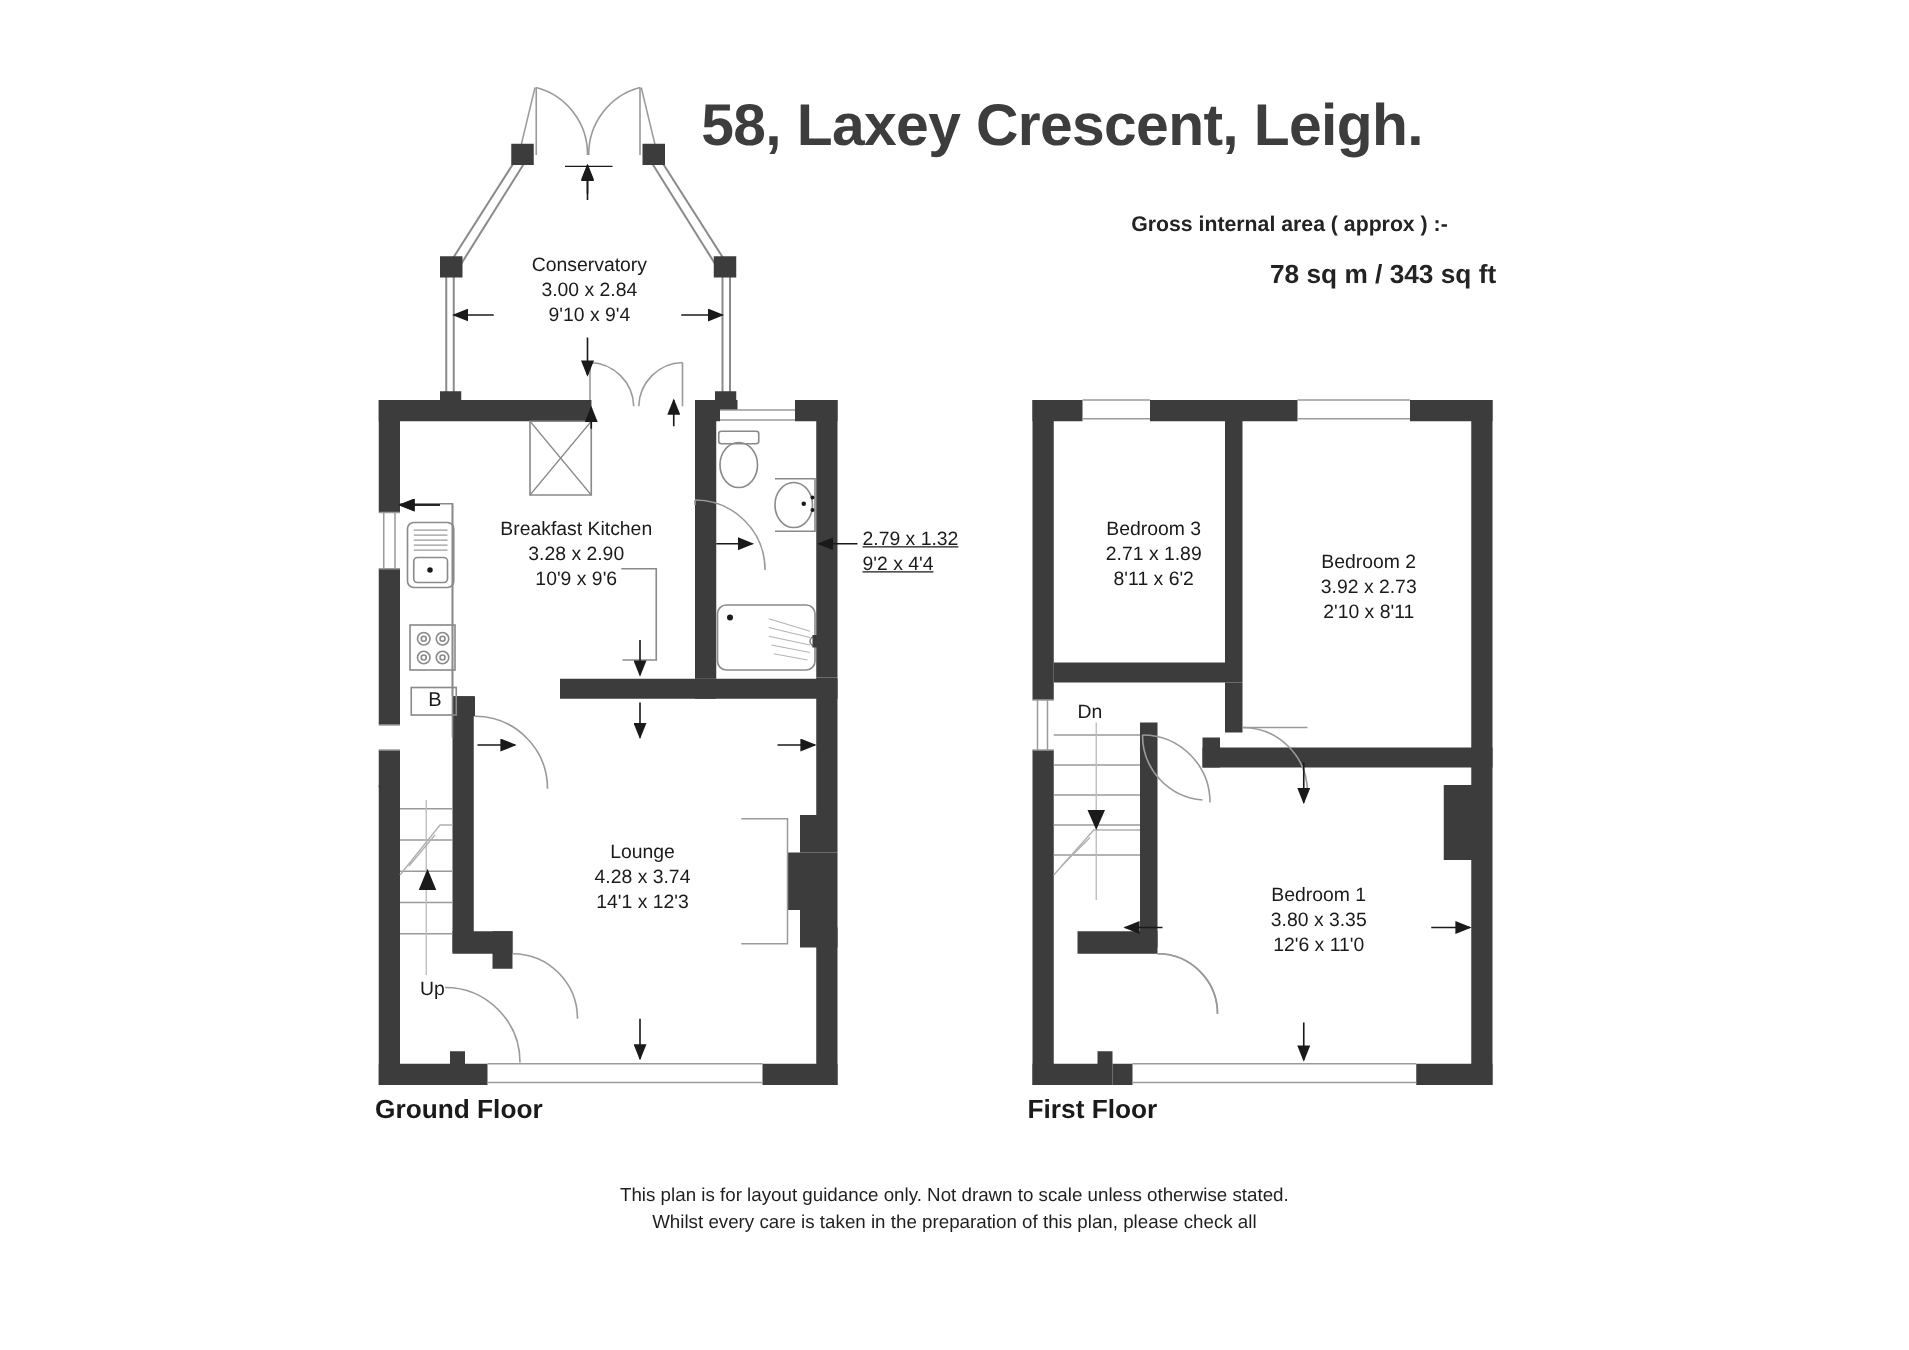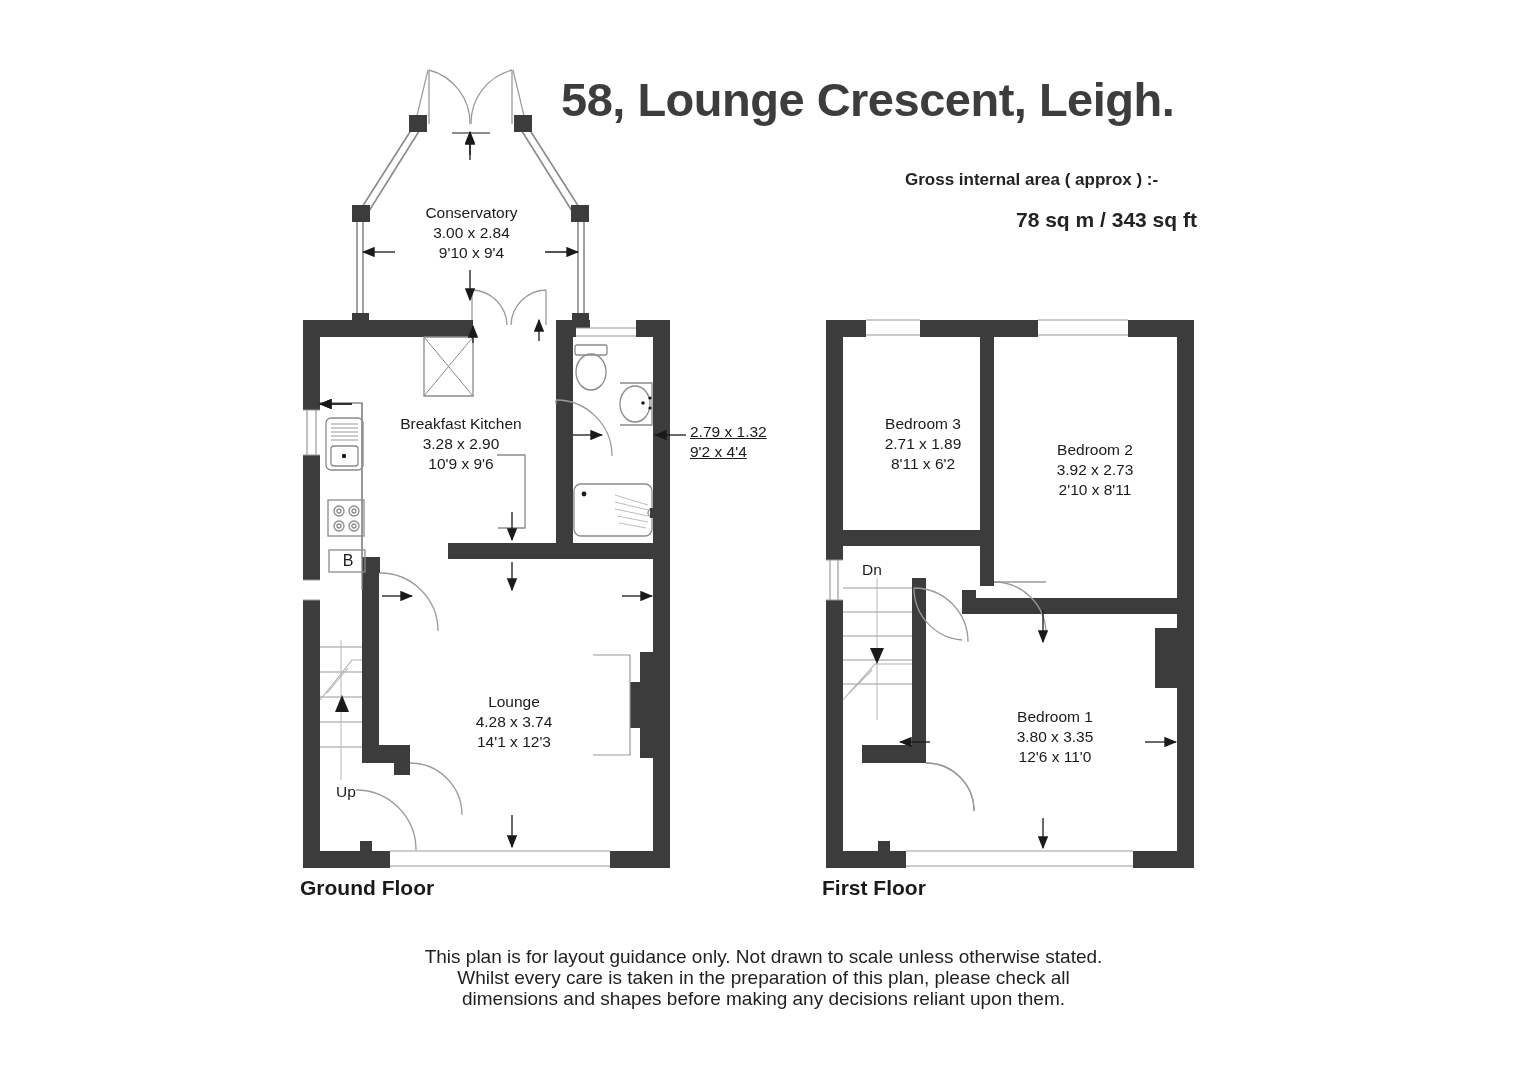--- a/index.html
+++ b/index.html
@@ -66,21 +66,21 @@
     white-space: nowrap;
   }
   .room-label .ln { display: block; }
 
   .disclaimer {
     position: absolute;
     left: 0;
     top: 946px;
     width: 1527px;
     text-align: center;
-    font-size: 19px;
+    font-size: 15px;
     line-height: 21px;
     color: #1f1f1f;
   }
   .disclaimer .ln { display: block; }
 
   svg.plan-svg {
     position: absolute;
     left: 0;
     top: 0;
     width: 1527px;
@@ -355,21 +355,21 @@
 
       <g stroke="#1a1a1a" stroke-width="1.3" fill="none">
         <path d="M1043,610 L1043,642" marker-end="url(#arrowR)"></path>
         <line x1="900" y1="742" x2="930" y2="742" marker-start="url(#arrowL)"></line>
         <line x1="1145" y1="742" x2="1176" y2="742" marker-end="url(#arrowR)"></line>
         <path d="M1043,818 L1043,848" marker-end="url(#arrowR)"></path>
       </g>
     </g>
   </svg>
 
-  <div class="page-title">58, Lounge Crescent, Leigh.</div>
+  <div class="page-title">58, Laxey Crescent, Leigh.</div>
 
   <div class="area-line1">Gross internal area ( approx ) :-</div>
   <div class="area-line2">78 sq m  /  343 sq ft</div>
 
   <div class="room-label" style="left:379px; top:203px; width:185px;">
     <span class="ln">Conservatory</span>
     <span class="ln">3.00 x 2.84</span>
     <span class="ln">9'10 x 9'4</span>
   </div>
 
@@ -377,21 +377,21 @@
     <span class="ln">Breakfast Kitchen</span>
     <span class="ln">3.28 x 2.90</span>
     <span class="ln">10'9 x 9'6</span>
   </div>
 
   <div class="room-label" style="left:690px; top:422px; width:150px; text-align:left;text-decoration:underline;">
     <span class="ln">2.79 x 1.32</span>
     <span class="ln">9'2 x 4'4</span>
   </div>
 
-  <div class="room-label" style="left:444px; top:692px; width:140px;">
+  <div class="room-label" style="left:444px; top:672px; width:140px;">
     <span class="ln">Lounge</span>
     <span class="ln">4.28 x 3.74</span>
     <span class="ln">14'1 x 12'3</span>
   </div>
 
   <div class="room-label" style="left:853px; top:414px; width:140px;">
     <span class="ln">Bedroom 3</span>
     <span class="ln">2.71 x 1.89</span>
     <span class="ln">8'11 x 6'2</span>
   </div>
@@ -412,16 +412,15 @@
   <div class="room-label" style="left:862px; top:560px; width:40px; text-align:left;">Dn</div>
 
   <div class="room-label" style="left:338px; top:551px; width:20px; font-size:16px;">B</div>
 
   <div class="floor-label" id="ground-floor-label">Ground Floor</div>
   <div class="floor-label" id="first-floor-label">First Floor</div>
 
   <div class="disclaimer">
     <span class="ln">This plan is for layout guidance only. Not drawn to scale unless otherwise stated.</span>
     <span class="ln">Whilst every care is taken in the preparation of this plan, please check all</span>
-    <span class="ln">dimensions and shapes before making any decisions reliant upon them.</span>
   </div>
 
 </div>
 
 </body></html>

